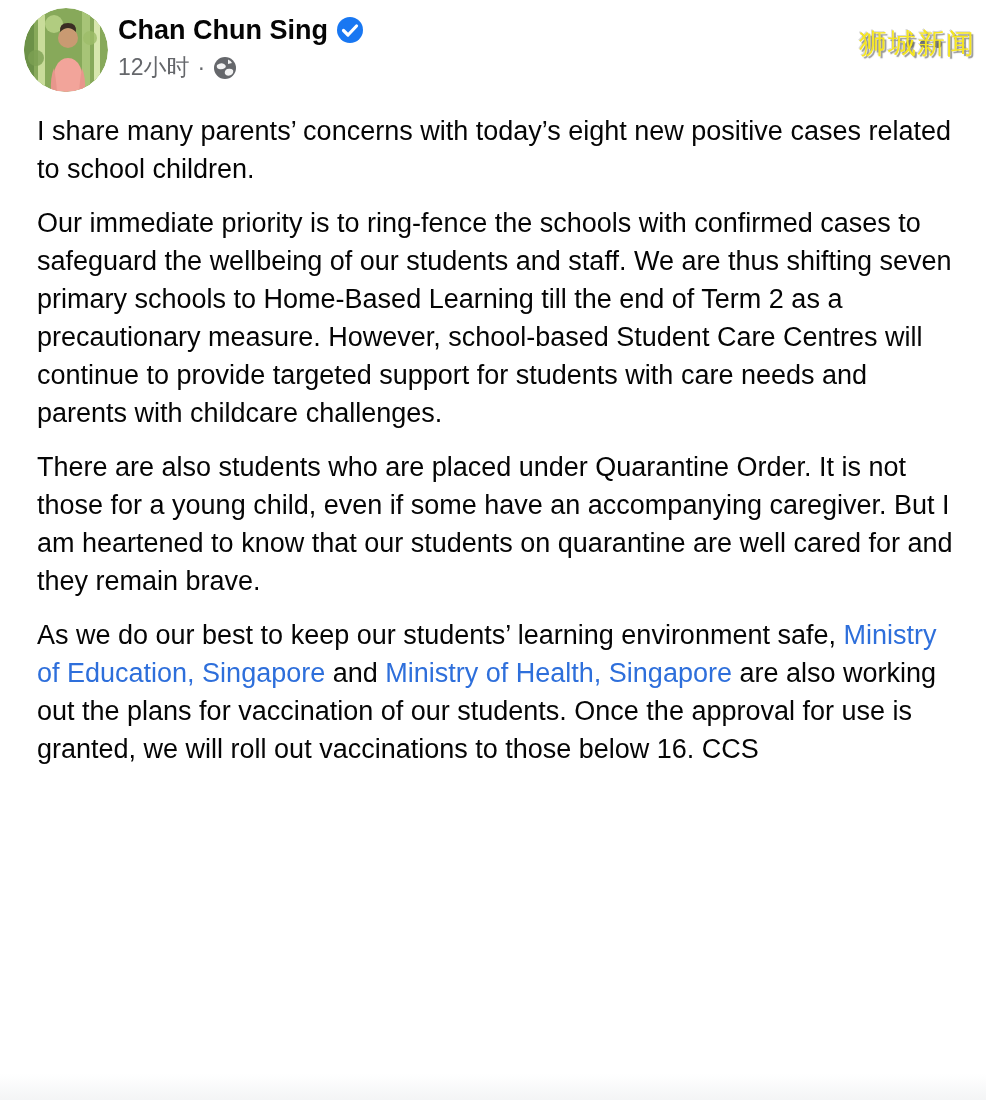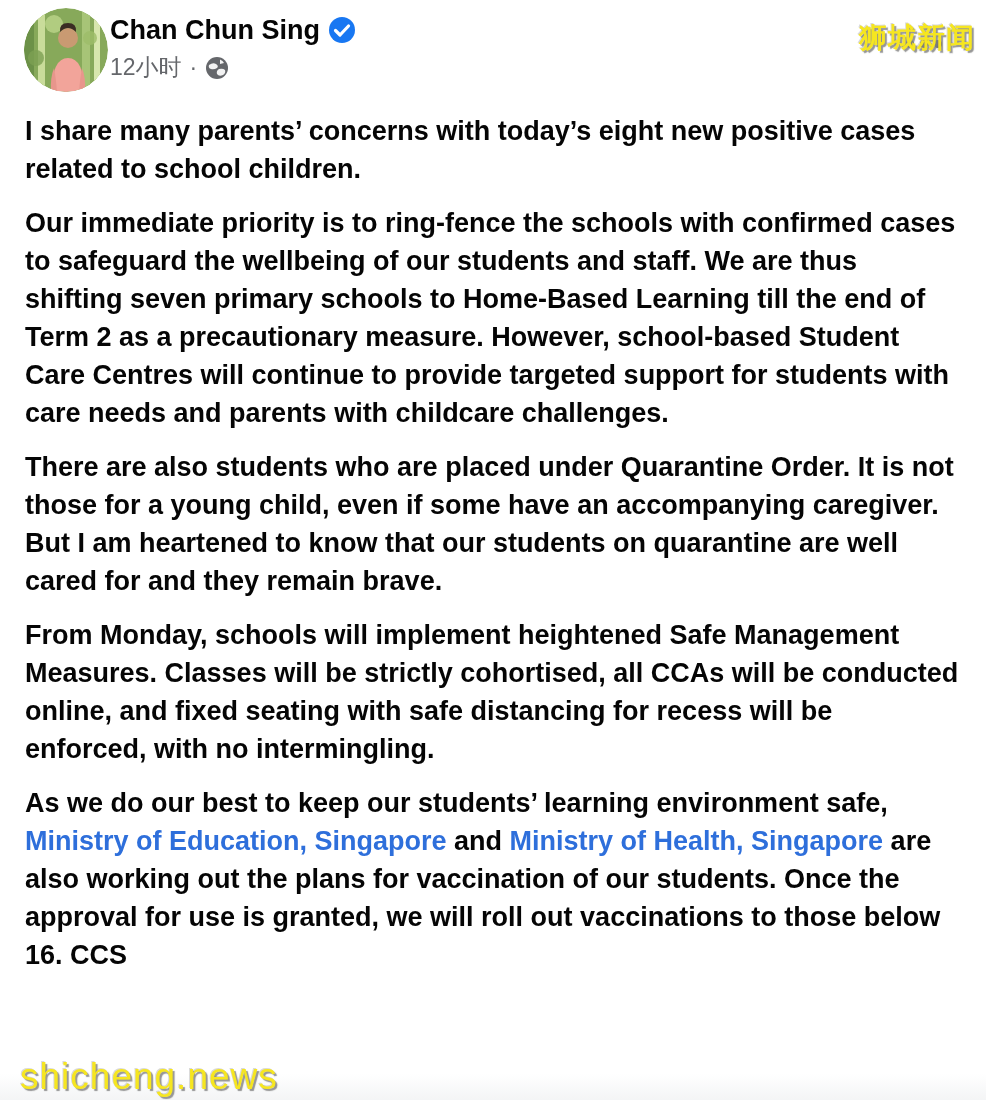--- a/index.html
+++ b/index.html
@@ -26,21 +26,21 @@
     position:relative;
     display:flex;align-items:flex-start;
     padding:8px 25px 0 24px;
     height:100px;
   }
   .avatar{
     width:84px;height:84px;border-radius:50%;
     overflow:hidden;flex:0 0 84px;cursor:pointer;
   }
   .avatar svg{display:block;width:100%;height:100%;}
-  .header-text{margin-left:2px;padding-top:6px;}
+  .header-text{margin-left:10px;padding-top:6px;}
   .name-row{display:flex;align-items:center;gap:9px;}
   .author-name{
     font-size:27px;font-weight:bold;color:var(--text);
     line-height:32px;cursor:pointer;
   }
   .badge{width:26px;height:26px;display:inline-block;}
   .badge svg{display:block;width:100%;height:100%;}
   .meta-row{
     display:flex;align-items:center;gap:8px;
     margin-top:6px;color:var(--meta);font-size:23px;cursor:pointer;
@@ -51,34 +51,34 @@
   .more-dots{
     position:absolute;top:40px;right:44px;
     display:flex;gap:6px;cursor:pointer;z-index:1;
   }
   .more-dots span{
     width:8px;height:8px;border-radius:50%;
     background:var(--dots);display:block;
   }
   
   .post-content{
-    padding:12px 25px 0 25px;
+    padding:12px 25px 0 37px;
     color:var(--text);
-    font-size:27px;line-height:38px;font-weight:bold;
+    font-size:27px;line-height:38px;
   }
   .post-paragraph{margin:0 0 16px 0;}
   .post-link{color:var(--link);text-decoration:none;cursor:pointer;}
   
   .wm{
     position:absolute;
     color:var(--wm-yellow);
     text-shadow:2px 2px 1px var(--wm-shadow), -1px -1px 0 rgba(160,160,160,.4);
     z-index:2;pointer-events:none;white-space:nowrap;
   }
-  .wm-top{top:19px;right:11px;font-size:28px;font-weight:bold;letter-spacing:1px;}
+  .wm-top{top:25px;right:11px;font-size:28px;font-weight:normal;letter-spacing:1px;}
   .wm-bottom{bottom:2px;left:20px;font-size:37px;font-weight:normal;letter-spacing:1px;}
   
   .bottom-fade{
     position:absolute;left:0;right:0;bottom:0;height:26px;
     background:linear-gradient(to bottom, rgba(245,245,246,0), rgba(243,244,245,.95));
     pointer-events:none;z-index:1;
   }
 </style>
 </head>
 <body>
@@ -140,21 +140,19 @@
       <span></span>
       <span></span>
       <span></span>
     </div>
   </header>
 
   <div class="post-content">
       <p class="post-paragraph"><span>I share many parents’ concerns with today’s eight new positive cases related to school children.</span></p>
       <p class="post-paragraph"><span>Our immediate priority is to ring-fence the schools with confirmed cases to safeguard the wellbeing of our students and staff. We are thus shifting seven primary schools to Home-Based Learning till the end of Term 2 as a precautionary measure. However, school-based Student Care Centres will continue to provide targeted support for students with care needs and parents with childcare challenges.</span></p>
       <p class="post-paragraph"><span>There are also students who are placed under Quarantine Order. It is not those for a young child, even if some have an accompanying caregiver. But I am heartened to know that our students on quarantine are well cared for and they remain brave.</span></p>
-      <p class="post-paragraph"><span>From Monday, schools will implement heightened Safe Management Measures. Classes will be strictly cohortised, all CCAs will be conducted online, and fixed seating with safe distancing for recess will be enforced, with no intermingling.</span></p>
       <p class="post-paragraph"><span>As we do our best to keep our students’ learning environment safe, </span><a class="post-link" href="#">Ministry of Education, Singapore</a><span> and </span><a class="post-link" href="#">Ministry of Health, Singapore</a><span> are also working out the plans for vaccination of our students. Once the approval for use is granted, we will roll out vaccinations to those below 16. CCS</span></p>
     </div>
 
   <div class="wm wm-top">狮城新闻</div>
-  <div class="wm wm-bottom">shicheng.news</div>
 
   <div class="bottom-fade"></div>
 </div>
 
 </body></html>

